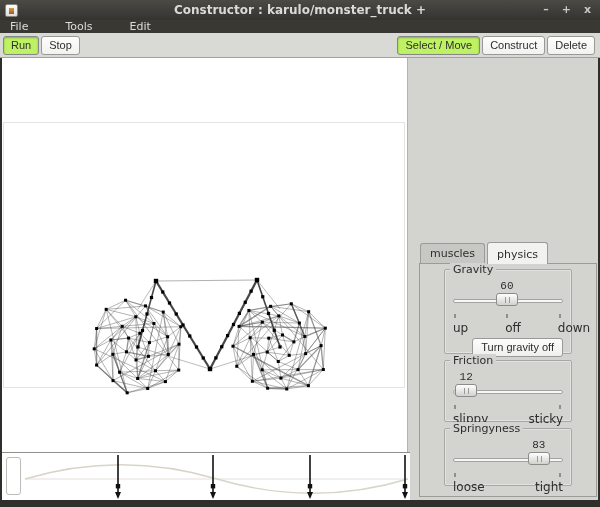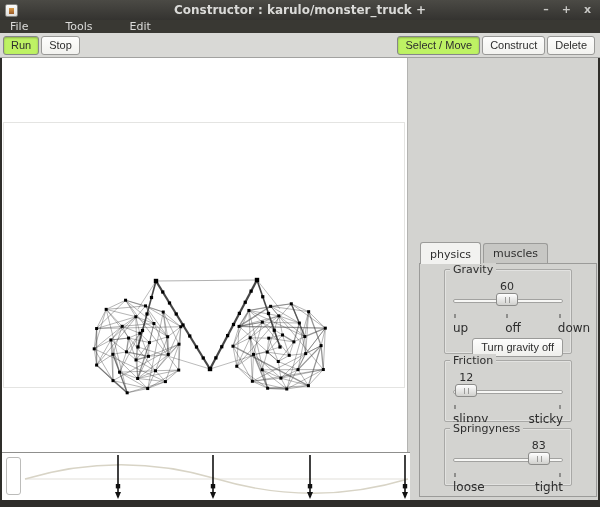--- a/index.html
+++ b/index.html
@@ -103,21 +103,21 @@
   .groupbox {
     position:relative; border:1px solid #a8a8a6; border-radius:2px;
     margin-bottom:6px; padding:12px 8px 4px;
     box-shadow:inset 0 0 0 1px rgba(255,255,255,.35);
   }
   .groupbox-title {
     position:absolute; top:-7px; left:5px; background:#d3d3d0;
     padding:0 3px; font-size:11px; color:#2d2d2d;
   }
 
-  .slider { position:relative; height:32px; }
+  .slider { position:relative; height:32px;font-family:Liberation Mono, monospace; }
   .slider-value {
     position:absolute; top:-2px; transform:translateX(-50%);
     font-size:11px; color:#2d2d2d;
   }
   .slider-track {
     position:absolute; top:17px; left:0; right:0; height:4px;
     background:#f7f7f5; border:1px solid #a2a2a0; border-radius:2px;
   }
   .slider-thumb {
     position:absolute; top:11px; width:22px; height:13px;
@@ -529,22 +529,22 @@
           <path d="M305,39 L311,39 L308,46 Z" fill="#111111"></path>
           <line x1="403" y1="2" x2="403" y2="44" stroke="#111111" stroke-width="1.6"></line>
           <rect x="400.8" y="31" width="4.4" height="4.4" fill="#111111"></rect>
           <path d="M400,39 L406,39 L403,46 Z" fill="#111111"></path>
         </svg>
       <div class="amp-handle"></div>
     </div>
 
     <div class="right-panel">
       <div class="tabs">
+        <div class="tab">muscles</div>
         <div class="tab active">physics</div>
-        <div class="tab">muscles</div>
       </div>
 
       <div class="tab-content">
 
         <div class="groupbox" style="height:85px;">
           <span class="groupbox-title">Gravity</span>
           <div class="slider">
             <span class="slider-value" style="left: 49%;">60</span>
             <div class="slider-track"></div>
             <div class="slider-thumb" style="left: 49%;"></div>

